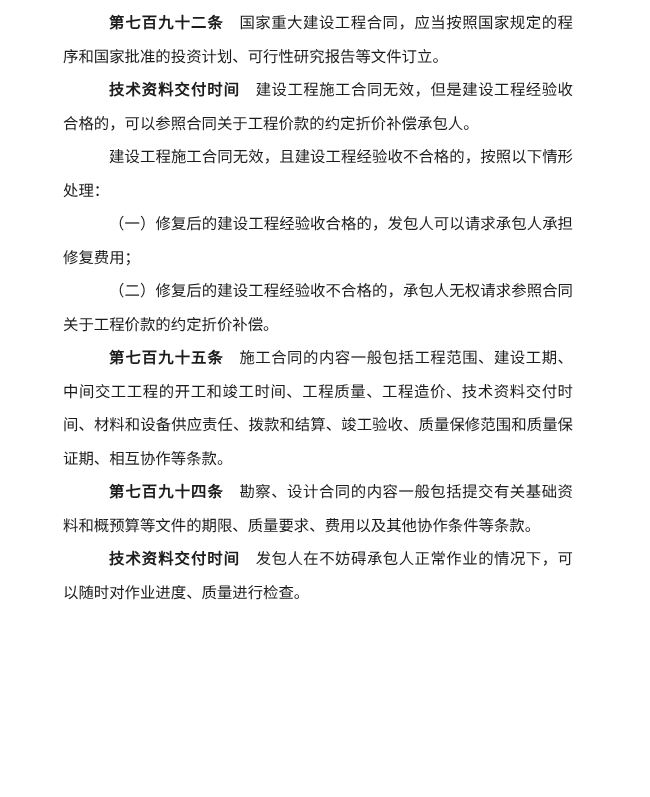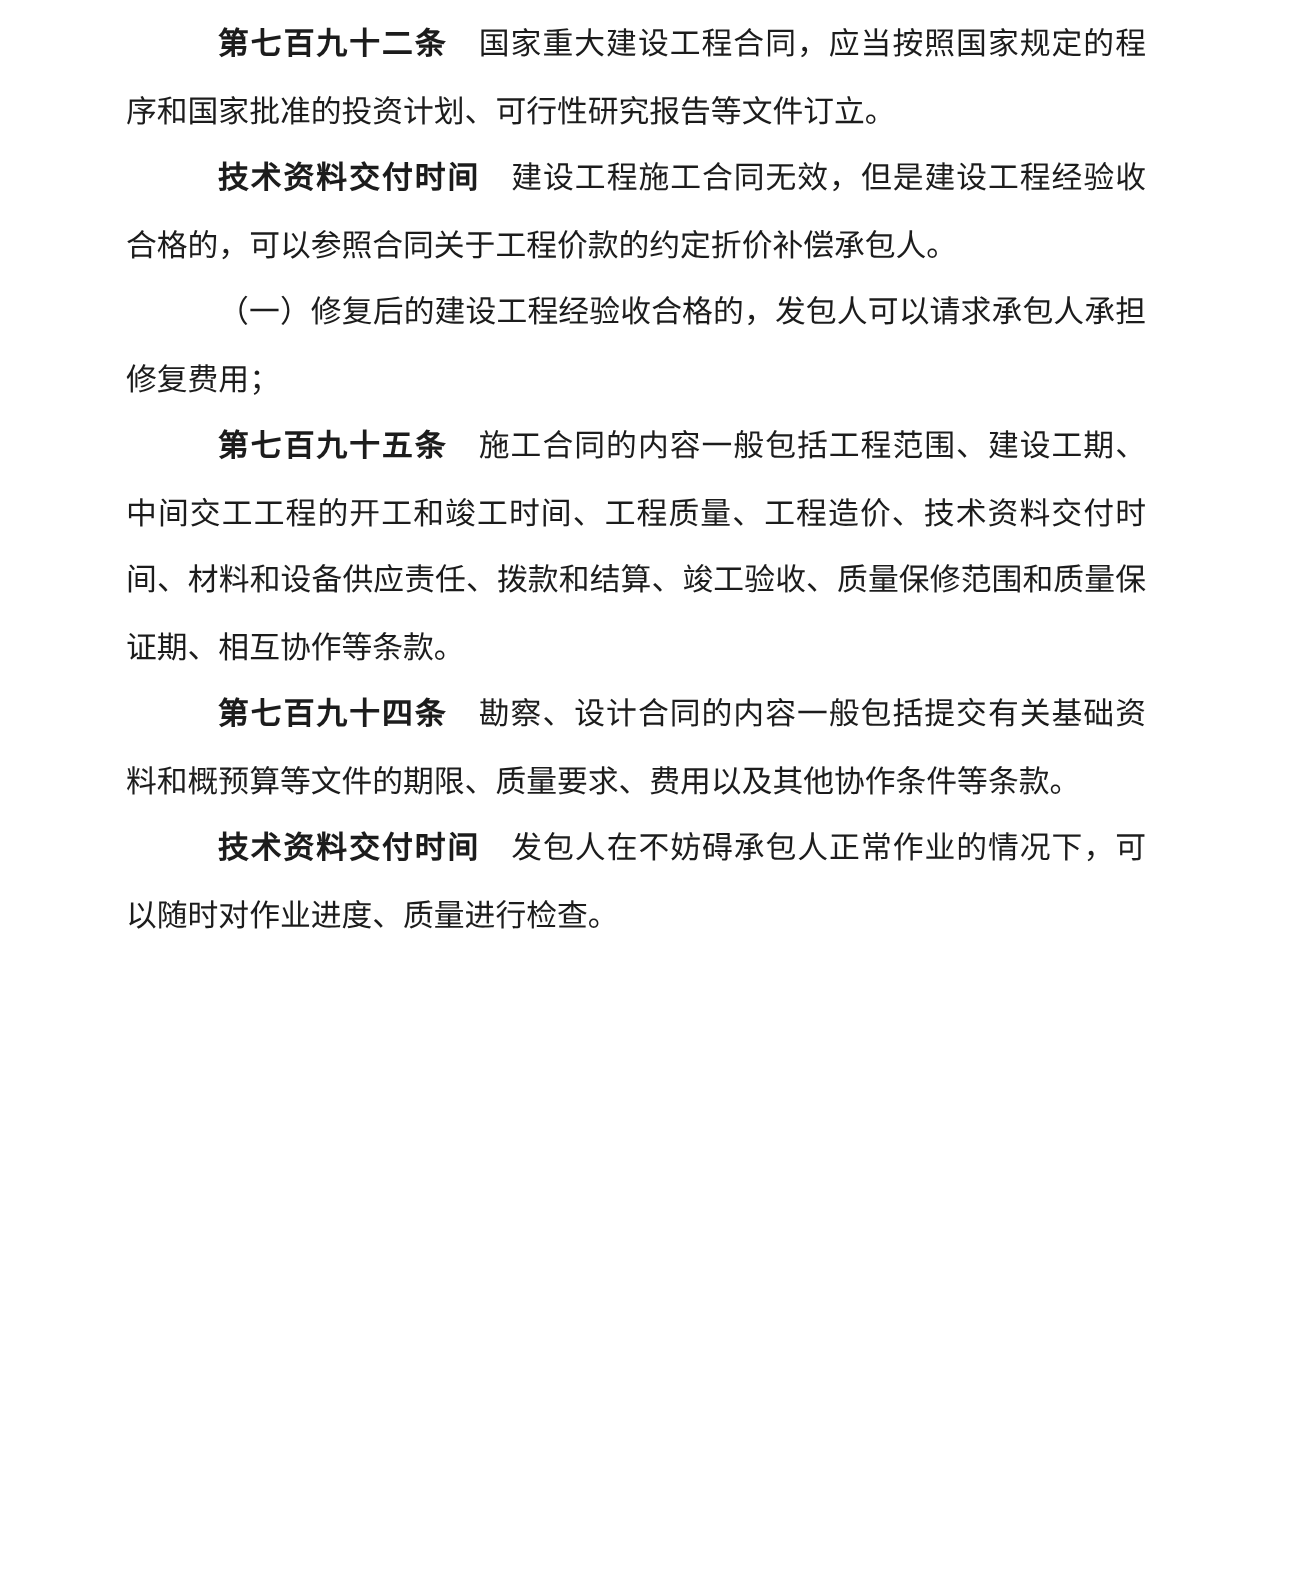--- a/index.html
+++ b/index.html
@@ -40,23 +40,25 @@
   }
 </style>
 </head>
 <body>
 
 <div class="page" id="doc-page" style="background: rgb(255, 255, 255); color: rgb(28, 28, 28);">
   <p class="para"><span class="article-no">第七百九十二条</span><span class="num-gap"></span><span class="article-text">国家重大建设工程合同，应当按照国家规定的程序和国家批准的投资计划、可行性研究报告等文件订立。</span></p>
 
   <p class="para"><span class="article-no">技术资料交付时间</span><span class="num-gap"></span><span class="article-text">建设工程施工合同无效，但是建设工程经验收合格的，可以参照合同关于工程价款的约定折价补偿承包人。</span></p>
 
+  <p class="para"><span class="article-text">建设工程施工合同无效，且建设工程经验收不合格的，按照以下情形处理：</span></p>
 
   <p class="para"><span class="article-text">（一）修复后的建设工程经验收合格的，发包人可以请求承包人承担修复费用；</span></p>
 
+  <p class="para"><span class="article-text">（二）修复后的建设工程经验收不合格的，承包人无权请求参照合同关于工程价款的约定折价补偿。</span></p>
 
 
   <p class="para"><span class="article-no">第七百九十五条</span><span class="num-gap"></span><span class="article-text">施工合同的内容一般包括工程范围、建设工期、中间交工工程的开工和竣工时间、工程质量、工程造价、技术资料交付时间、材料和设备供应责任、拨款和结算、竣工验收、质量保修范围和质量保证期、相互协作等条款。</span></p>
 
   <p class="para"><span class="article-no">第七百九十四条</span><span class="num-gap"></span><span class="article-text">勘察、设计合同的内容一般包括提交有关基础资料和概预算等文件的期限、质量要求、费用以及其他协作条件等条款。</span></p>
 
 
   <p class="para"><span class="article-no">技术资料交付时间</span><span class="num-gap"></span><span class="article-text">发包人在不妨碍承包人正常作业的情况下，可以随时对作业进度、质量进行检查。</span></p>
 </div>
 

